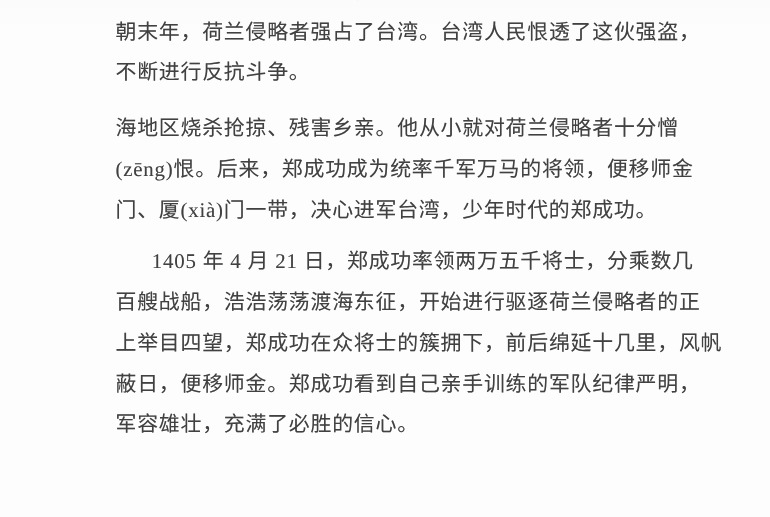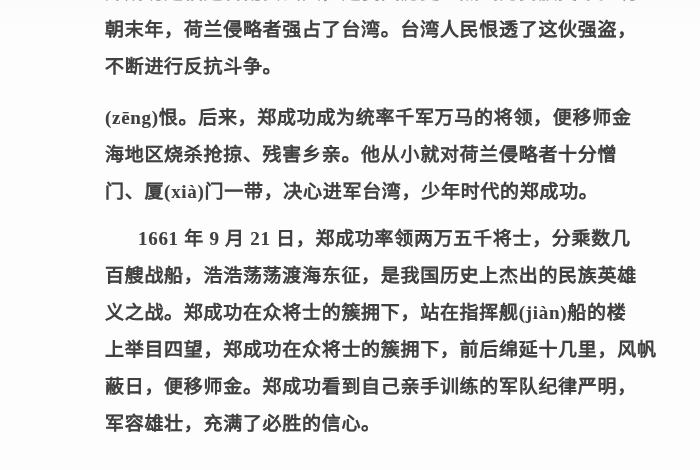--- a/index.html
+++ b/index.html
@@ -13,21 +13,20 @@
     position: relative;
     background: var(--page-bg, #fdfdfd);
     font-family: "Liberation Serif", "DejaVu Serif", serif;
   }
   .page {
     position: absolute;
     inset: 0;
     background:
       linear-gradient(180deg, rgba(250,250,250,0.6), rgba(253,253,253,0) 40px),
       var(--page-bg, #fdfdfd);
-    font-weight: bold;
   }
   .text-block {
     position: absolute;
     left: 105px;
     top: -26px;
     width: 545px;
     color: var(--page-fg, #414141);
     font-size: 19px;
     line-height: 37px;
     letter-spacing: 0.7px;
@@ -52,29 +51,28 @@
 
     <div class="para">
 
     <div class="line clipped">郑成功是福建省南安县人，是我国历史上杰出的民族英雄。明</div>
         <div class="line">朝末年，荷兰侵略者强占了台湾。台湾人民恨透了这伙强盗，</div>
         <div class="line">不断进行反抗斗争。</div>
       </div>
 
     <div class="para gap-lg">
 
+        <div class="line">海地区烧杀抢掠、残害乡亲。他从小就对荷兰侵略者十分憎</div>
         <div class="line">(zēng)恨。后来，郑成功成为统率千军万马的将领，便移师金</div>
-        <div class="line">海地区烧杀抢掠、残害乡亲。他从小就对荷兰侵略者十分憎</div>
         <div class="line">门、厦(xià)门一带，决心进军台湾，少年时代的郑成功。</div>
       </div>
 
     <div class="para gap-md">
 
-    <div class="line indent">1661 年 9 月 21 日，郑成功率领两万五千将士，分乘数几</div>
-        <div class="line">百艘战船，浩浩荡荡渡海东征，是我国历史上杰出的民族英雄</div>
-        <div class="line">义之战。郑成功在众将士的簇拥下，站在指挥舰(jiàn)船的楼</div>
+    <div class="line indent">1405 年 4 月 21 日，郑成功率领两万五千将士，分乘数几</div>
+        <div class="line">百艘战船，浩浩荡荡渡海东征，开始进行驱逐荷兰侵略者的正</div>
         <div class="line">上举目四望，郑成功在众将士的簇拥下，前后绵延十几里，风帆</div>
         <div class="line">蔽日，便移师金。郑成功看到自己亲手训练的军队纪律严明，</div>
         <div class="line">军容雄壮，充满了必胜的信心。</div>
       </div>
 
   </div>
 </div>
 
 </body></html>

